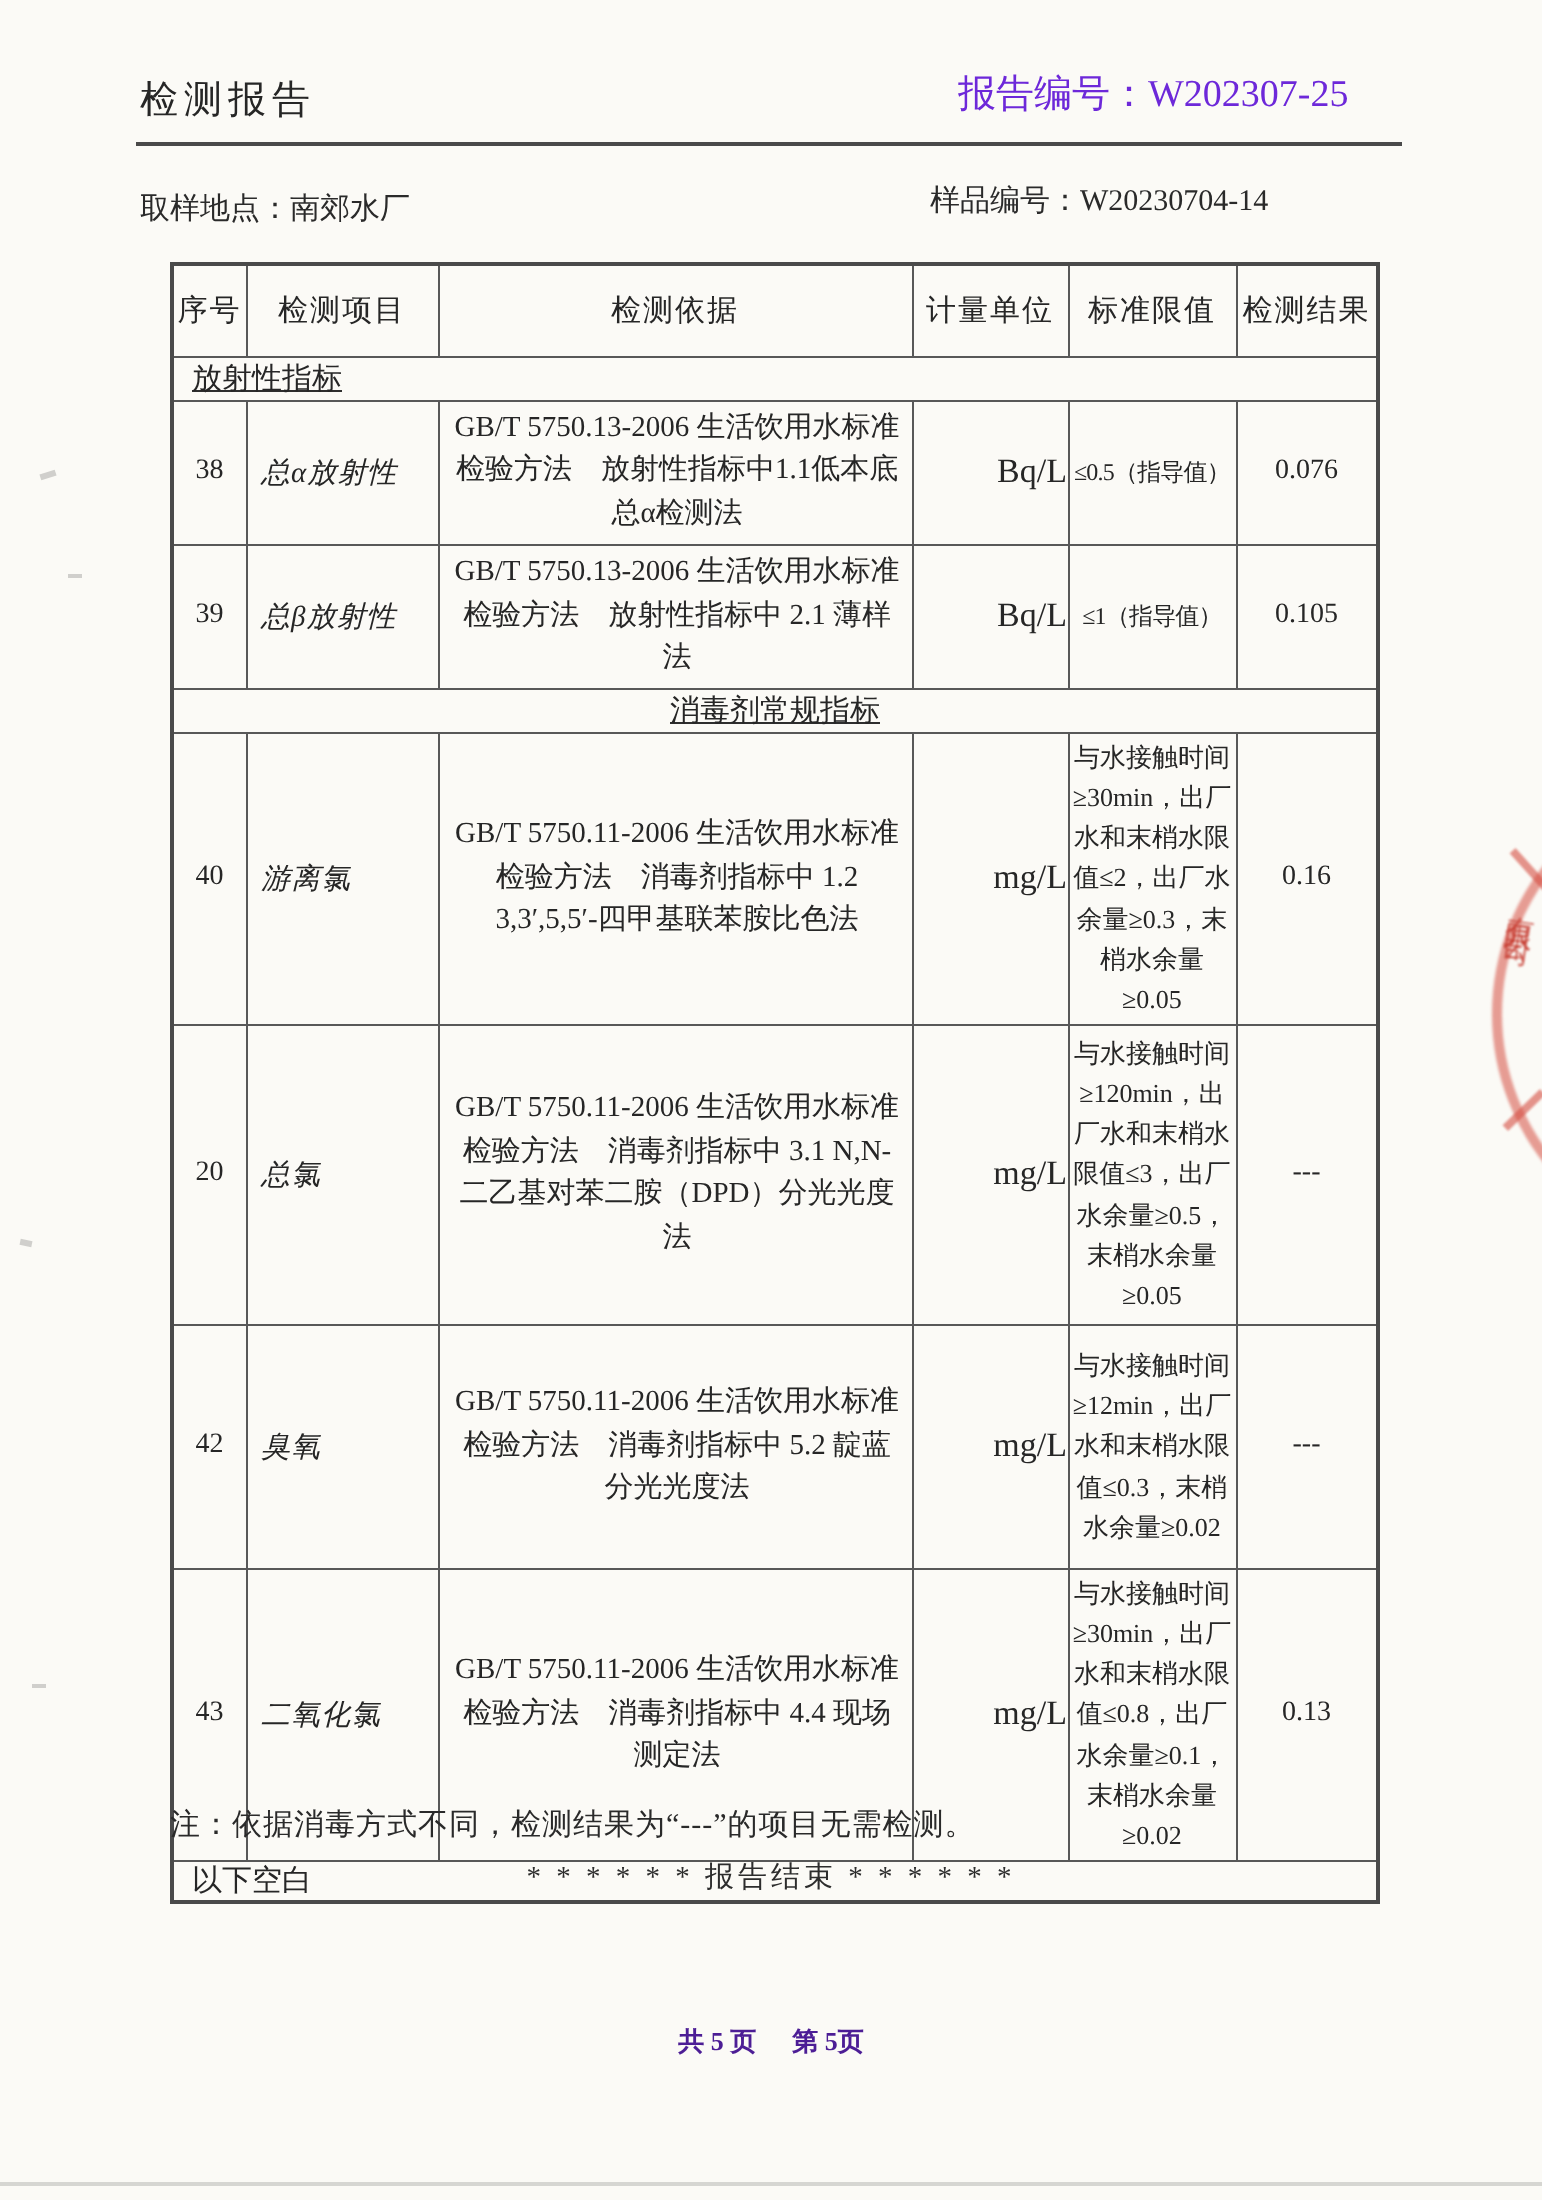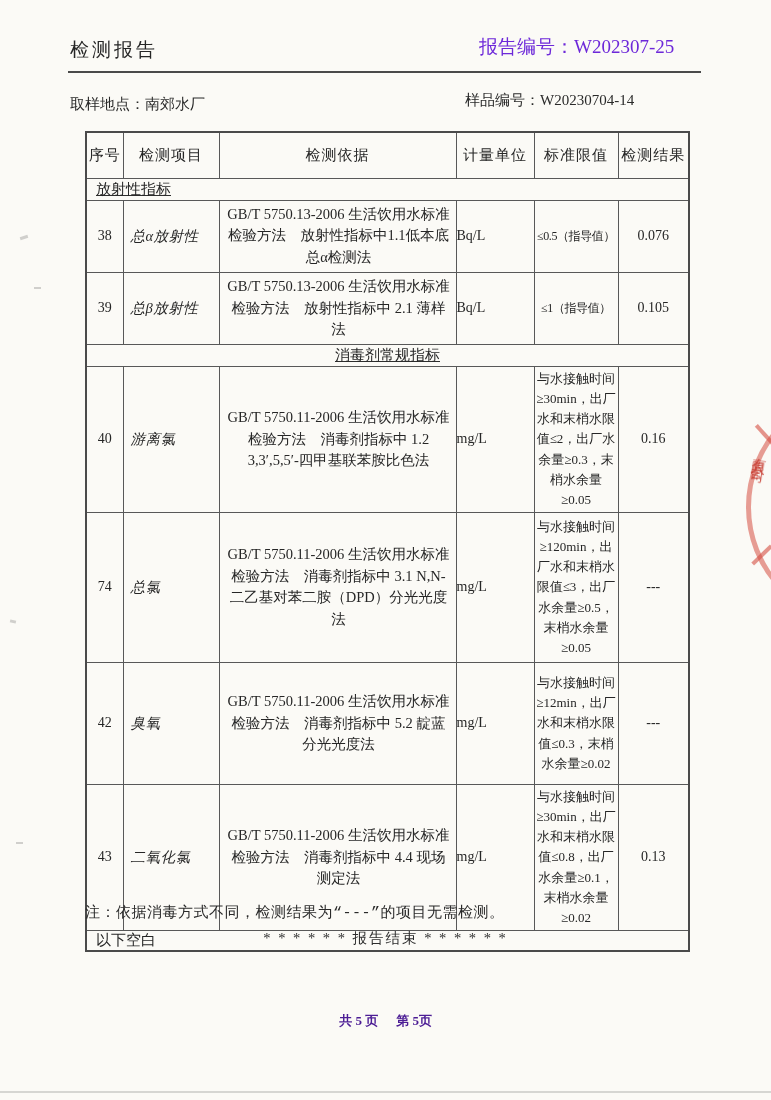--- a/index.html
+++ b/index.html
@@ -63,28 +63,28 @@
   tr.h-blank { height: 21px; }
   .report-table th {
     font-size: 15px; text-align: center; vertical-align: middle;
     letter-spacing: 1px;
   }
   td.sec-cell-left  { font-size: 15px; text-align: left; padding-left: 9px; vertical-align: middle; }
   td.sec-cell-center{ font-size: 15px; text-align: center; vertical-align: middle; }
   td.c-no     { font-size: 14px; text-align: center; vertical-align: middle; }
   td.c-item   { font-size: 14.5px; text-align: left; padding: 0 4px 0 7px; vertical-align: middle; letter-spacing: 0.5px; font-style: italic; }
   td.c-basis  { font-size: 14.5px; text-align: center; padding: 3px 5px 3px 7px; vertical-align: middle; line-height: 1.5; }
-  td.c-unit   { font-size: 14px; text-align: left; vertical-align: middle; }
+  td.c-unit   { font-size: 17px; text-align: right; vertical-align: middle; }
   td.c-limit  { font-size: 13px; text-align: center; vertical-align: middle; line-height: 1.55; padding: 2px 1px; }
   td.c-limit.one-line { font-size: 12px; letter-spacing: -0.4px; white-space: nowrap; }
   td.c-result { font-size: 14px; text-align: center; vertical-align: middle; }
   
   .note-line {
     position: absolute; left: 85px; top: 903px;
-    font-size: 15px; color: #2a2a2a; letter-spacing: 0.5px; font-family: Liberation Mono, monospace;
+    font-size: 15px; color: #2a2a2a; letter-spacing: 0.5px;
   }
   .end-marker {
     position: absolute; left: 0; top: 929px; width: 771px;
     text-align: center; font-size: 14.5px; color: #2d2d2d; letter-spacing: 2px;
   }
   .page-footer {
     position: absolute; left: 0; top: 1012px; width: 771px;
     text-align: center; font-size: 13px; color: #4c1d95; font-weight: bold;
   }
   .page-footer span { margin: 0 9px; }
@@ -180,21 +180,21 @@
       <tr class="r40">
         <td class="c-no">40</td>
         <td class="c-item">游离氯</td>
         <td class="c-basis">GB/T 5750.11-2006 生活饮用水标准检验方法　消毒剂指标中 1.2 3,3′,5,5′-四甲基联苯胺比色法</td>
         <td class="c-unit">mg/L</td>
         <td class="c-limit">与水接触时间≥30min，出厂水和末梢水限值≤2，出厂水余量≥0.3，末梢水余量≥0.05</td>
         <td class="c-result">0.16</td>
       </tr>
 
       <tr class="r41">
-        <td class="c-no">74</td>
+        <td class="c-no">20</td>
         <td class="c-item">总氯</td>
         <td class="c-basis">GB/T 5750.11-2006 生活饮用水标准检验方法　消毒剂指标中 3.1 N,N-二乙基对苯二胺（DPD）分光光度法</td>
         <td class="c-unit">mg/L</td>
         <td class="c-limit">与水接触时间≥120min，出厂水和末梢水限值≤3，出厂水余量≥0.5，末梢水余量≥0.05</td>
         <td class="c-result">---</td>
       </tr>
 
       <tr class="r42">
         <td class="c-no">42</td>
         <td class="c-item">臭氧</td>

